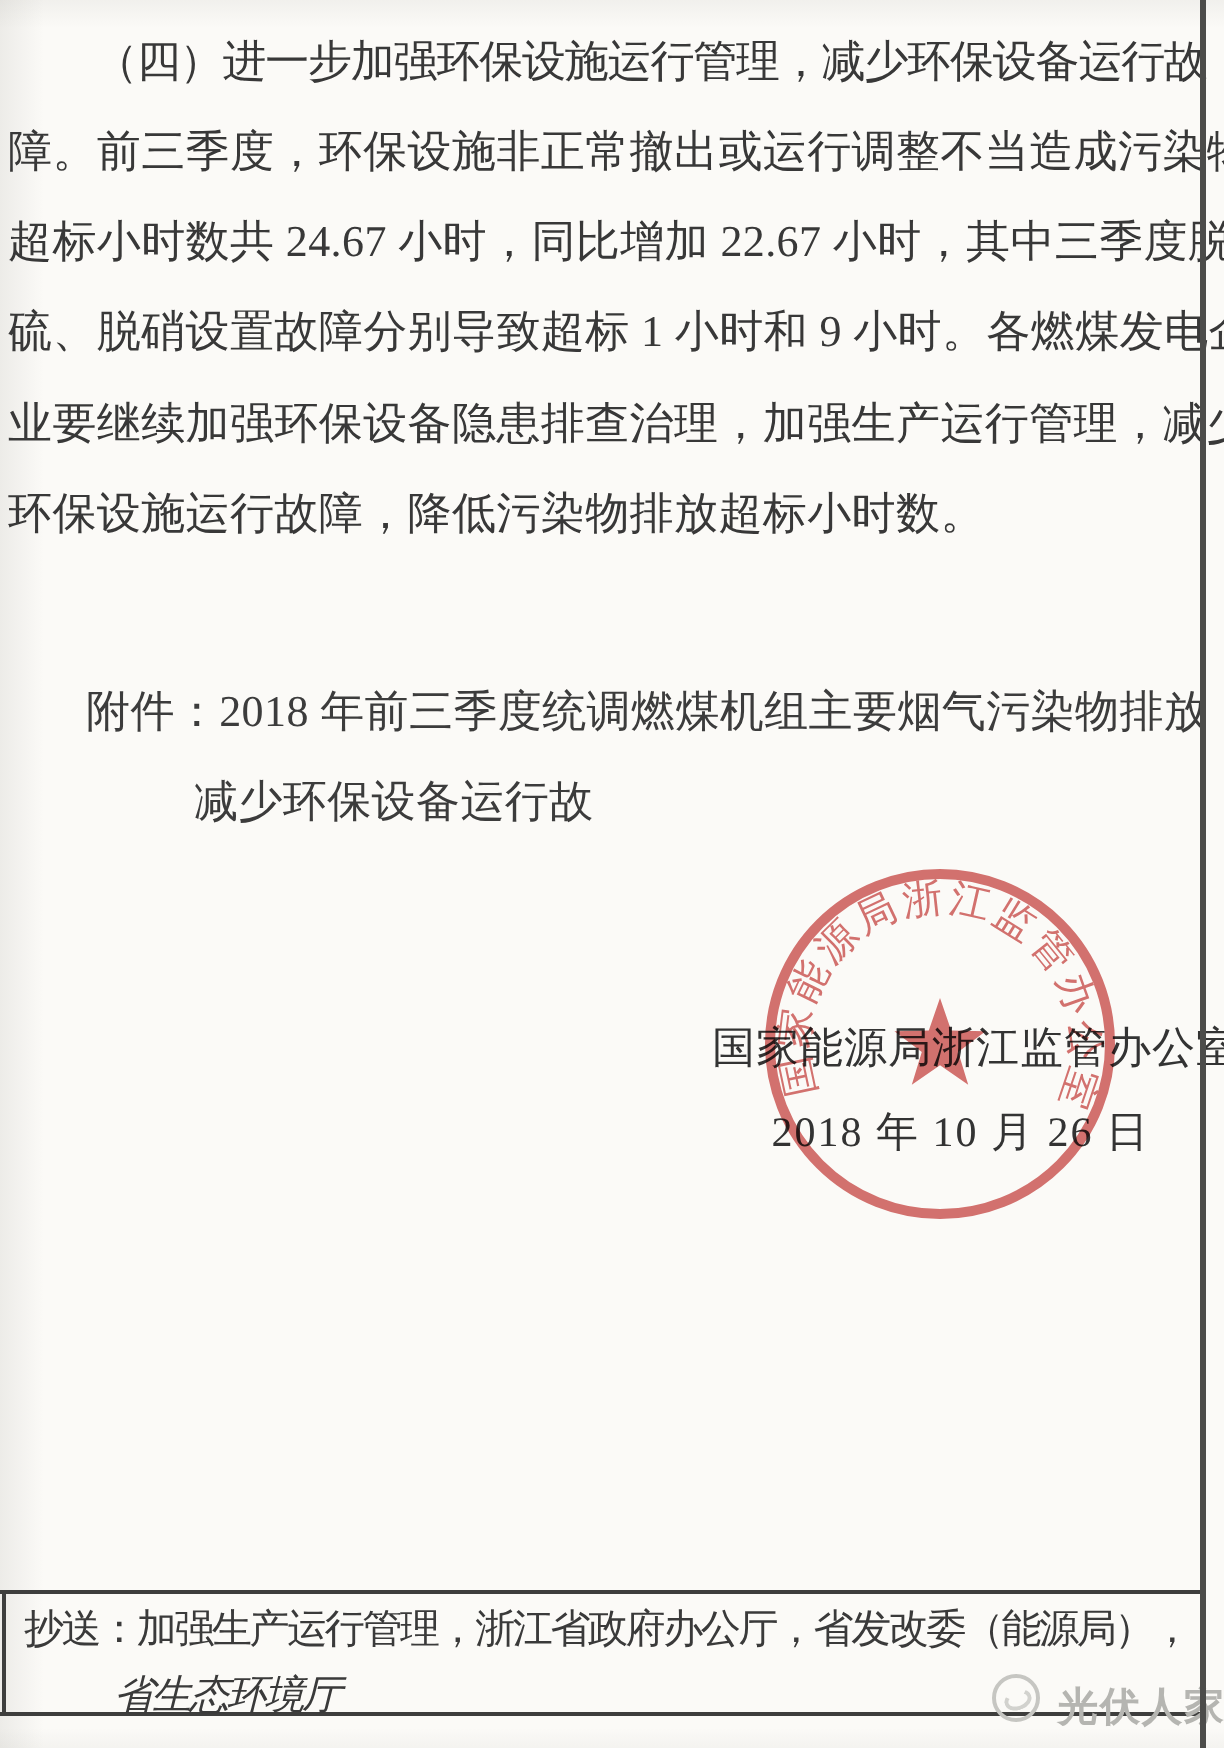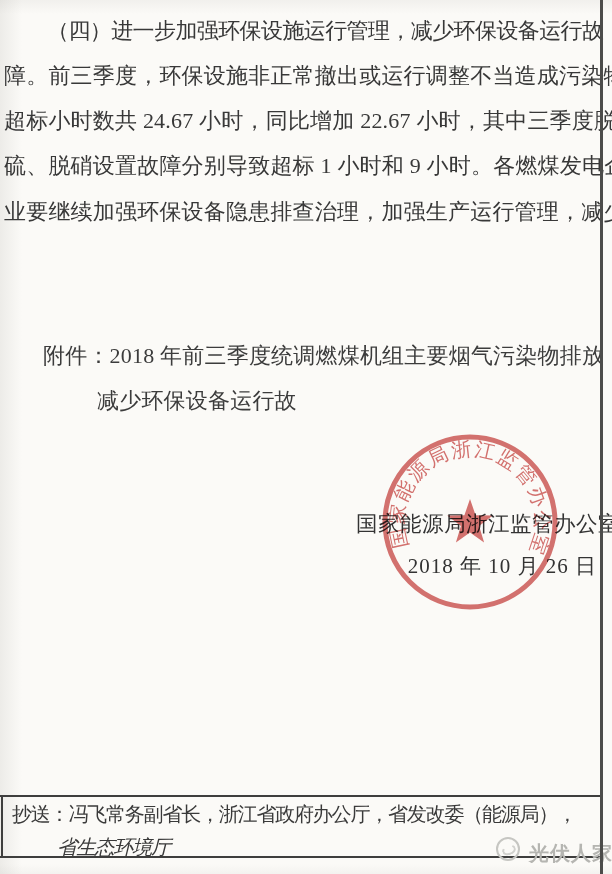--- a/index.html
+++ b/index.html
@@ -49,39 +49,40 @@
 </head>
 <body>
 
 <div class="page">
 
   <div class="txt body-line" style="left:47px;top:16px;letter-spacing:-0.6px;">（四）进一步加强环保设施运行管理，减少环保设备运行故</div>
   <div class="txt body-line" style="left:4px;top:61px;">障。前三季度，环保设施非正常撤出或运行调整不当造成污染物</div>
   <div class="txt body-line" style="left:4px;top:106px;">超标小时数共 24.67 小时，同比增加 22.67 小时，其中三季度脱</div>
   <div class="txt body-line" style="left:4px;top:151px;">硫、脱硝设置故障分别导致超标 1 小时和 9 小时。各燃煤发电企</div>
   <div class="txt body-line" style="left:4px;top:197px;">业要继续加强环保设备隐患排查治理，加强生产运行管理，减少</div>
+  <div class="txt body-line" style="left:4px;top:242px;">环保设施运行故障，降低污染物排放超标小时数。</div>
 
   <div class="txt attach-line" style="left:43px;top:341px;">附件：2018 年前三季度统调燃煤机组主要烟气污染物排放</div>
   <div class="txt attach-line" style="left:97px;top:386px;">减少环保设备运行故</div>
 
   <div class="txt sig-office" style="right:20px;top:509px;">国家能源局浙江监管办公室</div>
-  <div class="txt sig-date" style="right:43px;top:552px;">2018 年 10 月 26 日</div>
+  <div class="txt sig-date" style="right:65px;top:552px;">2018 年 10 月 26 日</div>
 
   <svg class="seal" viewBox="0 0 184 184">
     <circle cx="92" cy="92" r="85" fill="none" stroke-width="5" stroke="#cf5a58"></circle>
     <polygon points="92,69 97.6,85.2 114.8,85.6 101.1,96 106.1,112.4 92,102.6 77.9,112.4 82.9,96 69.2,85.6 86.4,85.2" fill="#cf5a58"></polygon>
     <path id="sealArc" d="M 32.2 119.9 A 66 66 0 1 1 151.8 119.9" fill="none"></path>
     <text font-size="20" letter-spacing="2" font-family="Liberation Serif, DejaVu Serif, serif" fill="#cf5a58">
       <textPath href="#sealArc" startOffset="4">国家能源局浙江监管办公室</textPath>
     </text>
   </svg>
 
   <div class="rule" style="left:0;top:795px;width:601px;height:2px;"></div>
   <div class="rule" style="left:1px;top:795px;width:2px;height:63px;"></div>
   <div class="rule" style="left:0;top:856px;width:601px;height:2px;"></div>
-  <div class="txt cc-line" style="left:12px;top:801px;">抄送：冯飞常务副省长，浙江省政府办公厅，省发改委（能源局），</div>
+  <div class="txt cc-line" style="left:12px;top:801px;">抄送：加强生产运行管理，浙江省政府办公厅，省发改委（能源局），</div>
   <div class="txt cc-line" style="left:57px;top:834px;font-style:italic;">省生态环境厅</div>
 
   <div class="watermark-logo"></div>
   <div class="txt watermark-label" style="left:529px;top:840px;">光伏人家</div>
 
   <div class="scan-right-border"></div>
 </div>
 
 </body></html>

